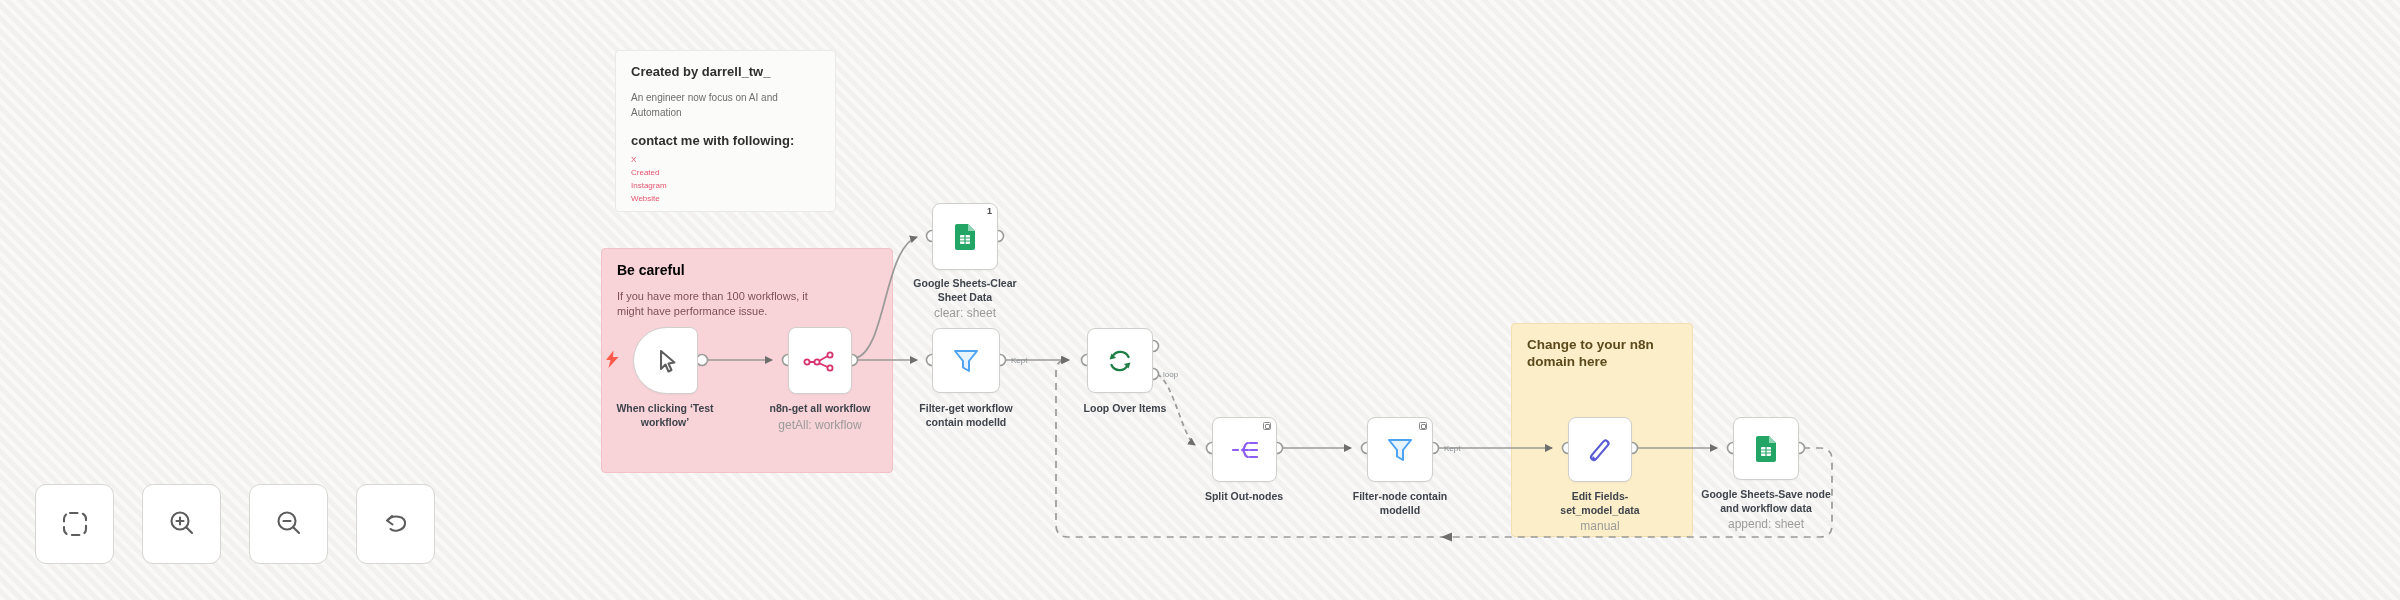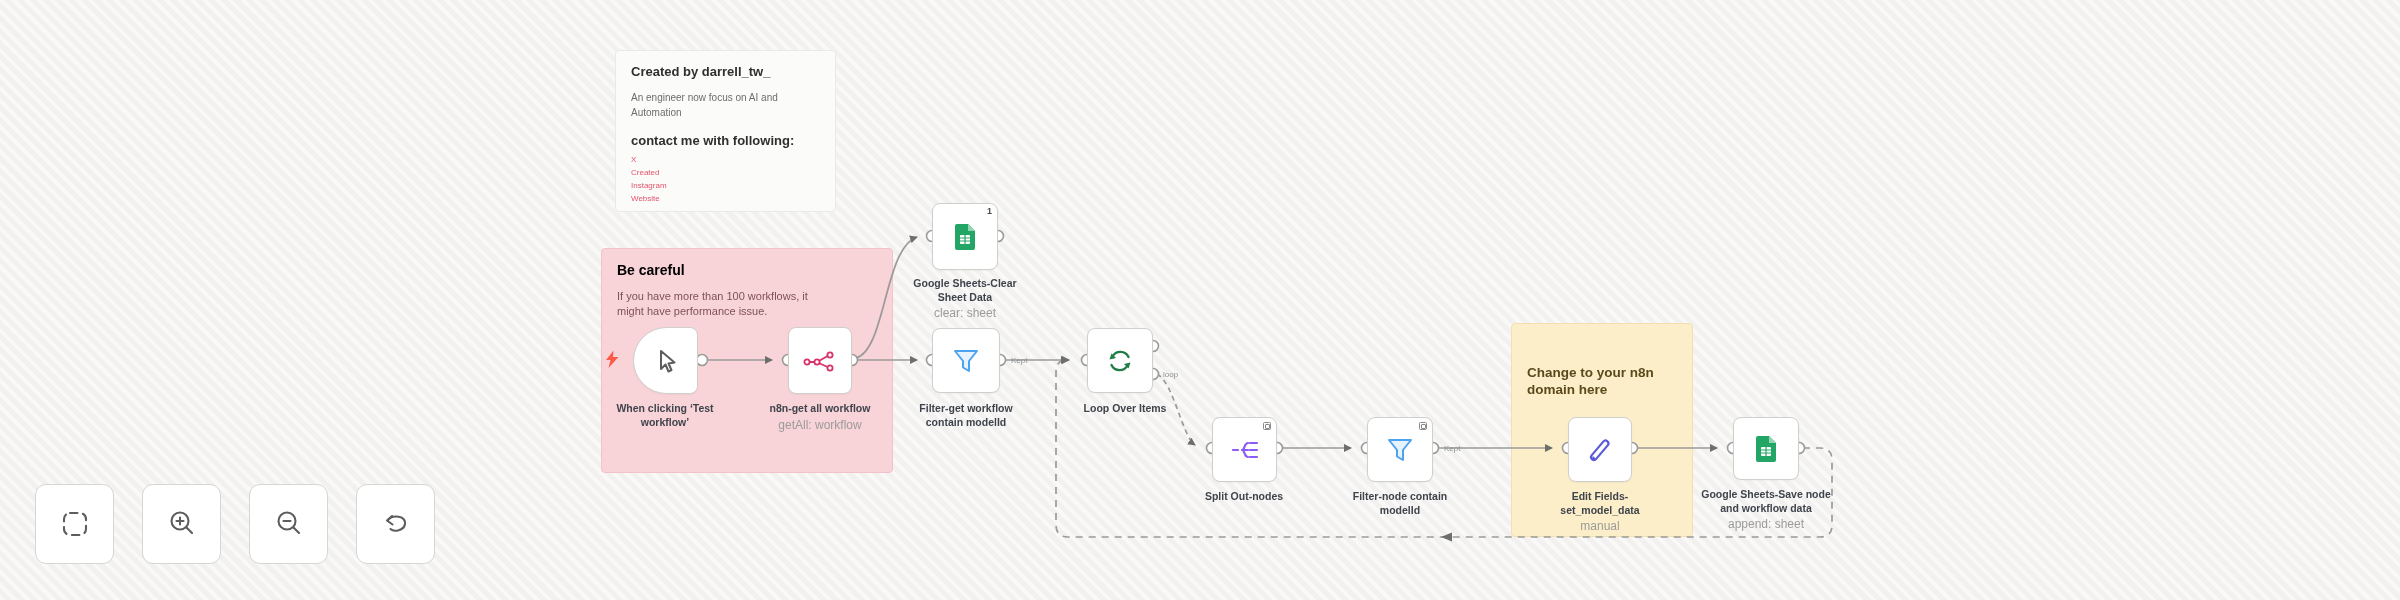--- a/index.html
+++ b/index.html
@@ -70,21 +70,21 @@
       <a>Website</a>
     </div>
   </div>
 
   <div class="sticky pink" style="left:601px;top:248px;width:292px;height:225px;">
     <h1>Be careful</h1>
     <div class="body">If you have more than 100 workflows, it might have performance issue.</div>
   </div>
 
   <div class="sticky yellow" style="left:1511px;top:323px;width:182px;height:214px;">
-    <h1 style="width:150px;margin-top:28px;">Change to your n8n domain here</h1>
+    <h1 style="width:150px;">Change to your n8n domain here</h1>
   </div>
 
   <svg class="wires" width="2400" height="600" viewBox="0 0 2400 600">
     <defs>
       <marker id="arr" markerUnits="userSpaceOnUse" markerWidth="11" markerHeight="10" refX="7" refY="4" orient="auto">
         <path d="M0,0 L8,4 L0,8 Z" fill="#6e6e6c"></path>
       </marker>
     </defs>
     <g stroke="#9a9a98" stroke-width="1.7" fill="none">
       <path d="M702,360 H772" marker-end="url(#arr)"></path>

